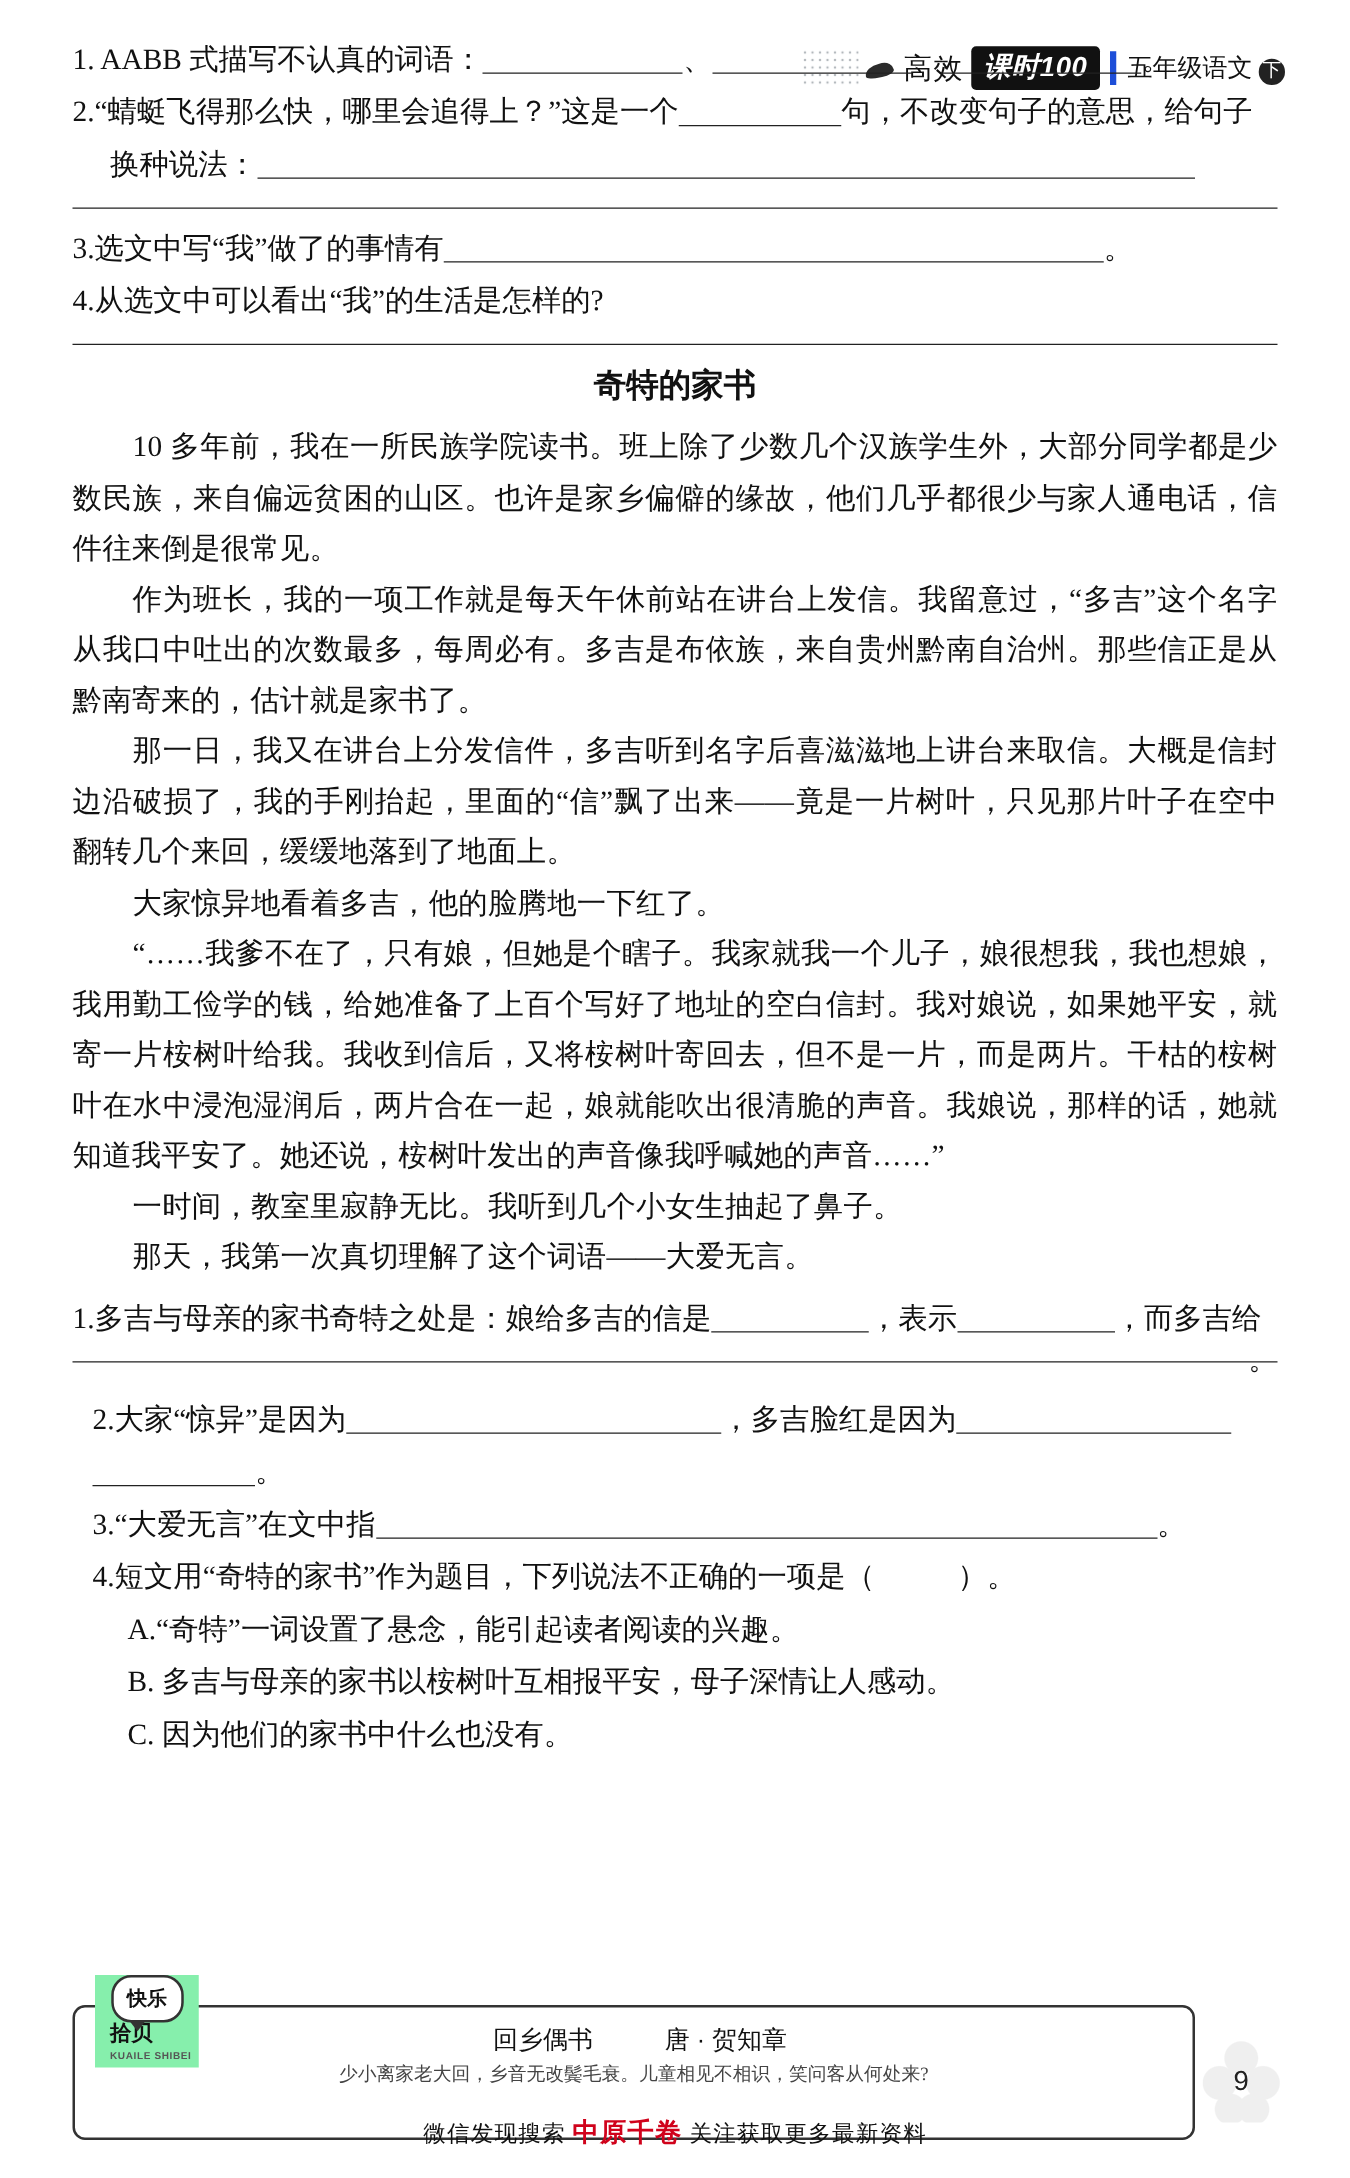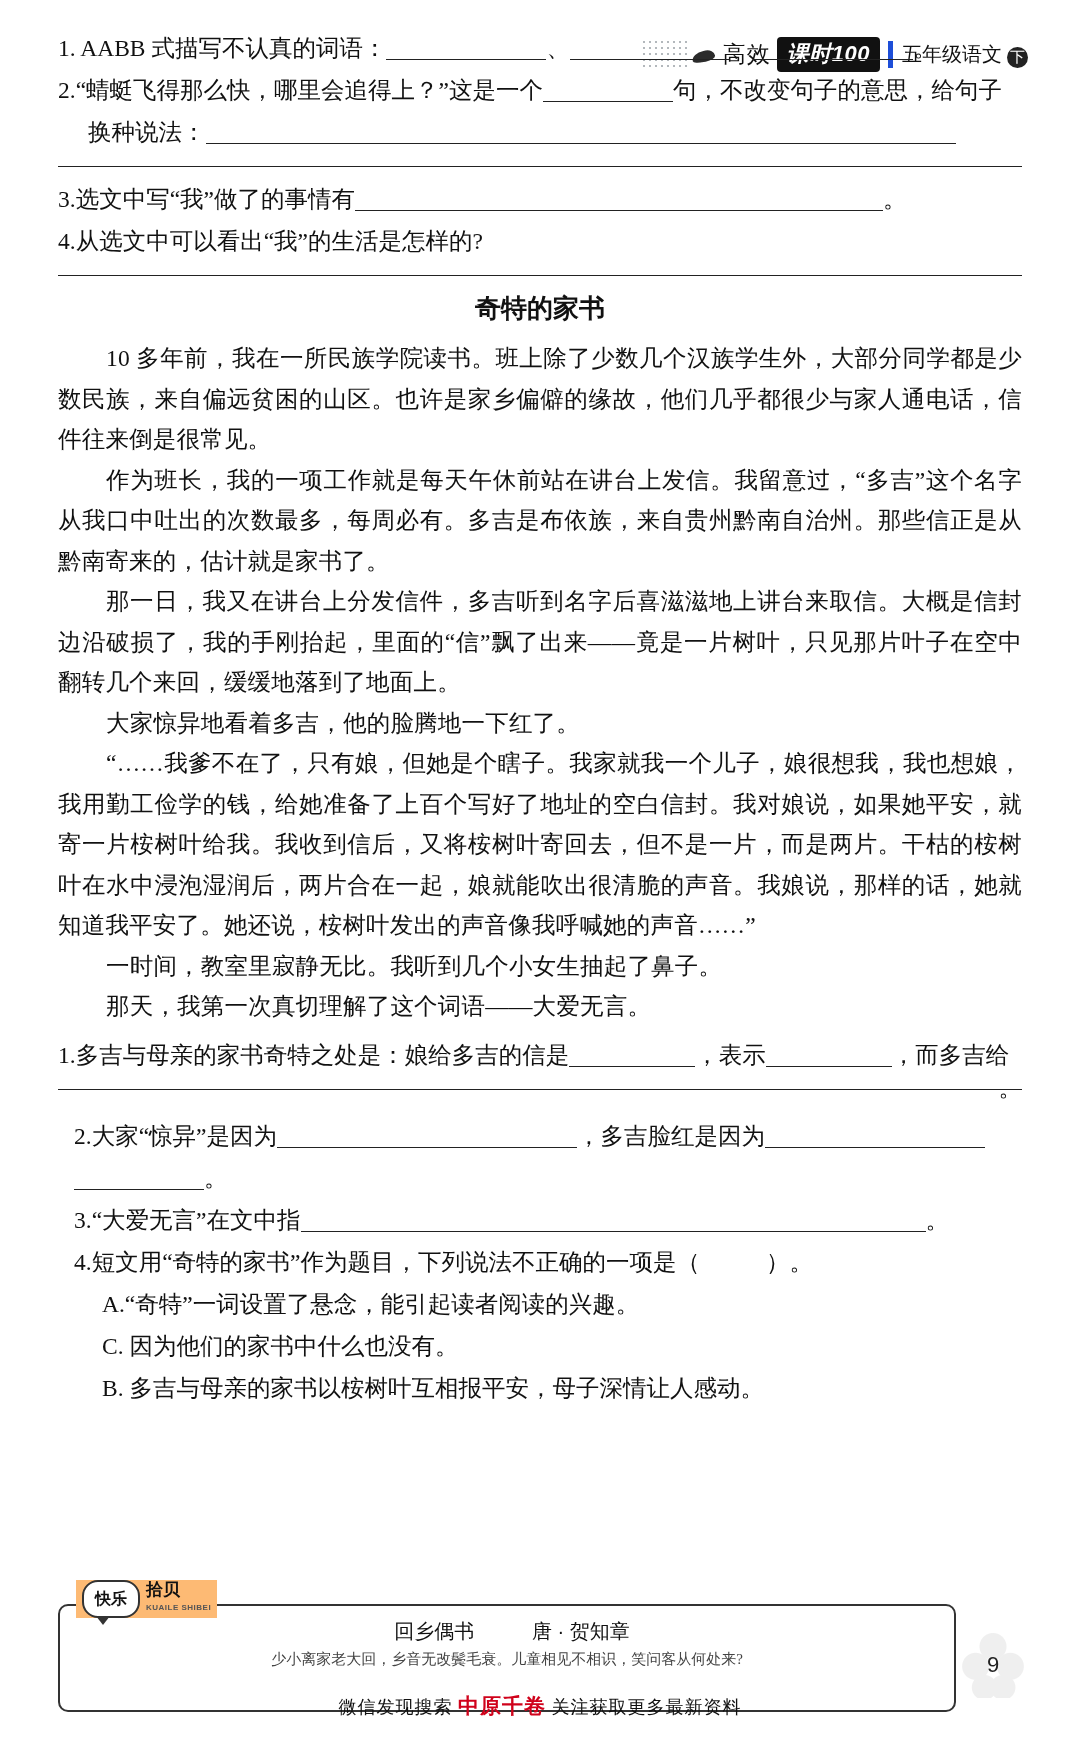--- a/index.html
+++ b/index.html
@@ -103,22 +103,22 @@
     left:58px; right:58px; bottom:26px;
     height:120px;
   }
   .foot-box {
     position:absolute; left:0; right:66px; top:8px; height:104px;
     border:2px solid #333;
     border-radius:10px;
   }
   .foot-tag {
     position:absolute; left:18px; top:-16px;
-    background:#fdba74; padding:0 6px;
-    display:flex; align-items:center;
+    background:#86efac; padding:0 6px;
+    display:flex; align-items:center;flex-direction:column;
   }
   .bubble {
     width:54px;height:34px;border:2px solid #333;border-radius:16px;
     display:flex;align-items:center;justify-content:center;
     font-size:16px;font-family:"Liberation Sans",sans-serif;font-weight:bold;
     position:relative; background:#fff;
   }
   .bubble:after{
     content:"";position:absolute;left:12px;bottom:-9px;
     width:0;height:0;border-left:7px solid transparent;border-right:7px solid transparent;
@@ -232,22 +232,22 @@
       </div>
 
       <div class="qrow">
         <span style="display:inline-block;width:16px"></span><span>3.</span><span>“大爱无言”在文中指</span><span class="blank" style="width:625px"></span><span>。</span>
       </div>
 
       <div class="qrow">
         <span style="display:inline-block;width:16px"></span><span>4.</span><span>短文用“奇特的家书”作为题目，下列说法不正确的一项是（</span><span style="display:inline-block;width:66px"></span><span>）。</span>
       </div>
       <div class="qrow sub">A.“奇特”一词设置了悬念，能引起读者阅读的兴趣。</div>
+      <div class="qrow sub">B. 多吉与母亲的家书以桉树叶互相报平安，母子深情让人感动。</div>
       <div class="qrow sub">C. 因为他们的家书中什么也没有。</div>
-      <div class="qrow sub">B. 多吉与母亲的家书以桉树叶互相报平安，母子深情让人感动。</div>
     </div>
   </div>
 
   <div class="footer">
     <div class="foot-box">
       <div class="poem-title">
         <span>回乡偶书</span>
         <span>唐 · 贺知章</span>
       </div>
       <div class="poem-body">少小离家老大回，乡音无改鬓毛衰。儿童相见不相识，笑问客从何处来?</div>

